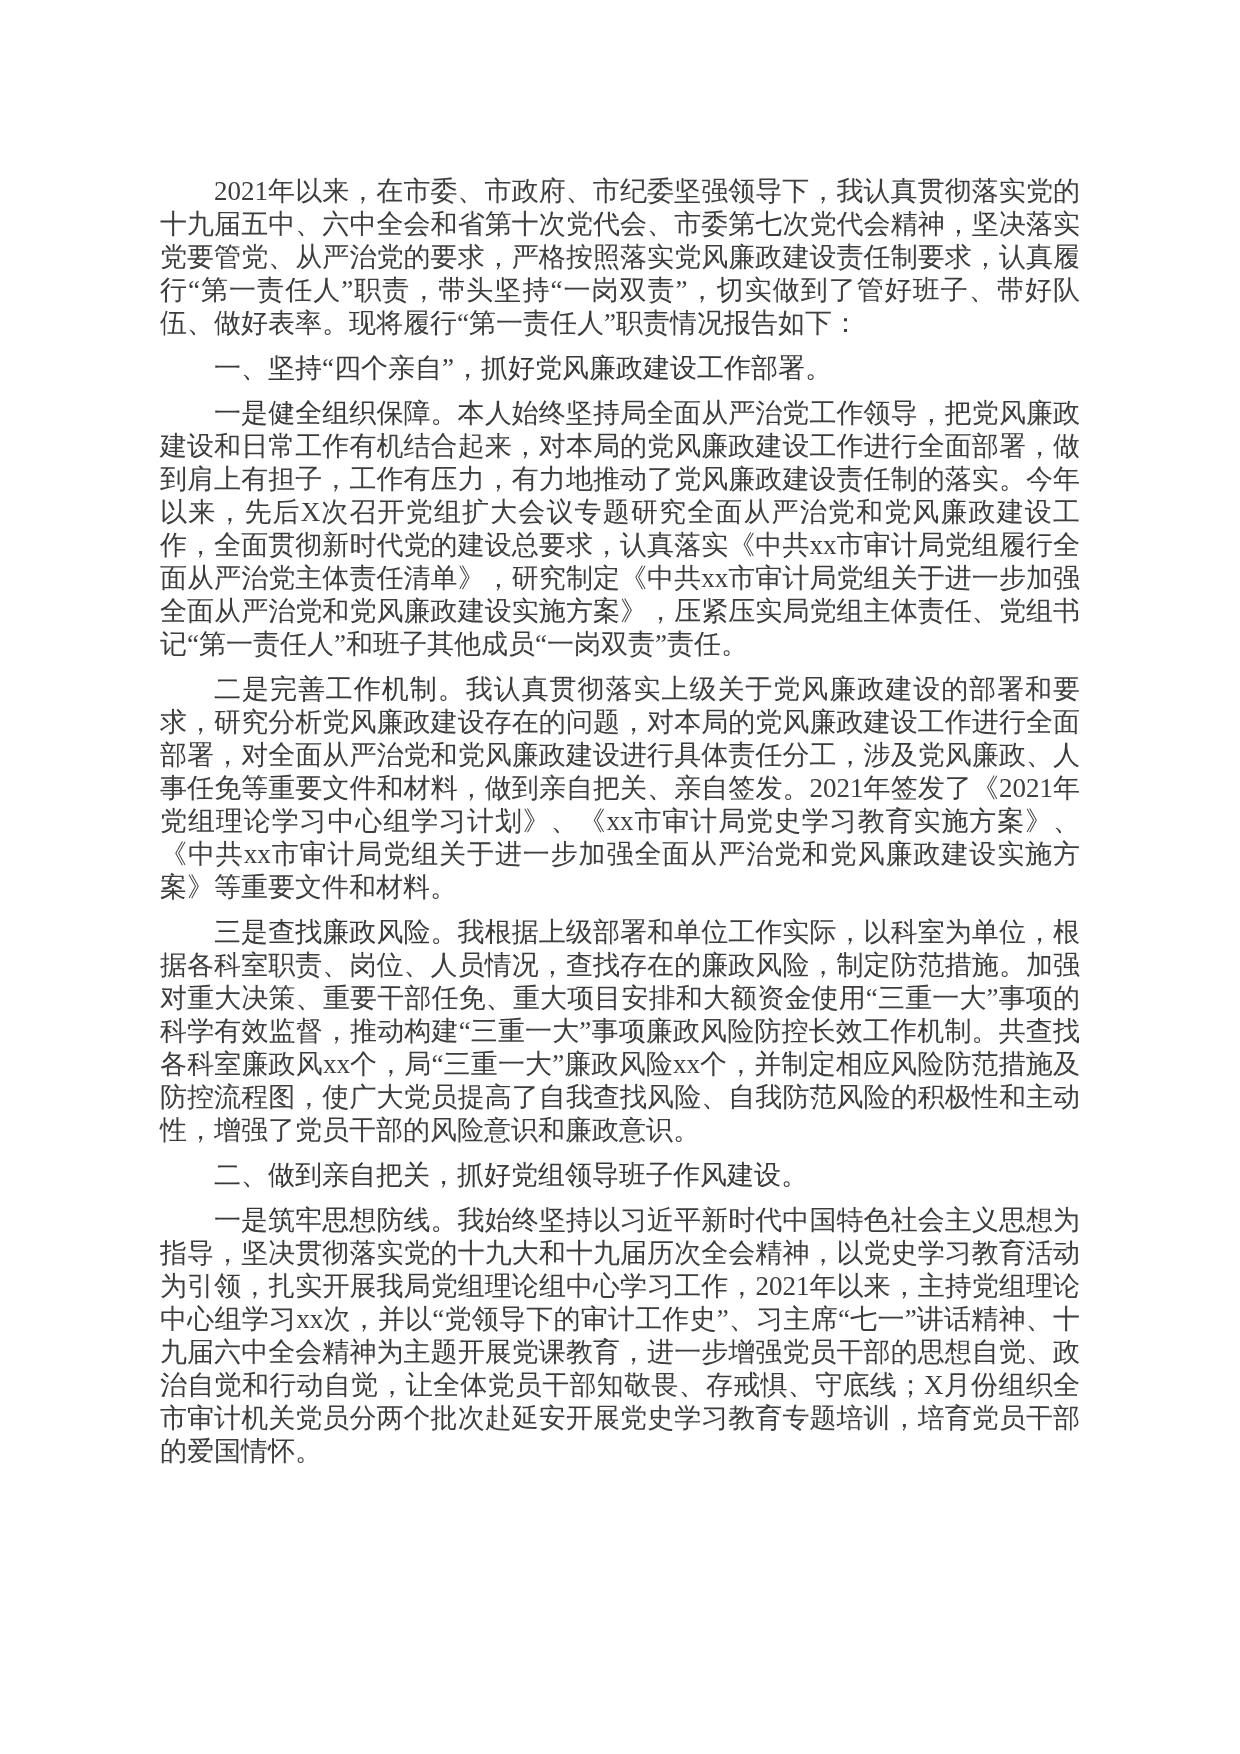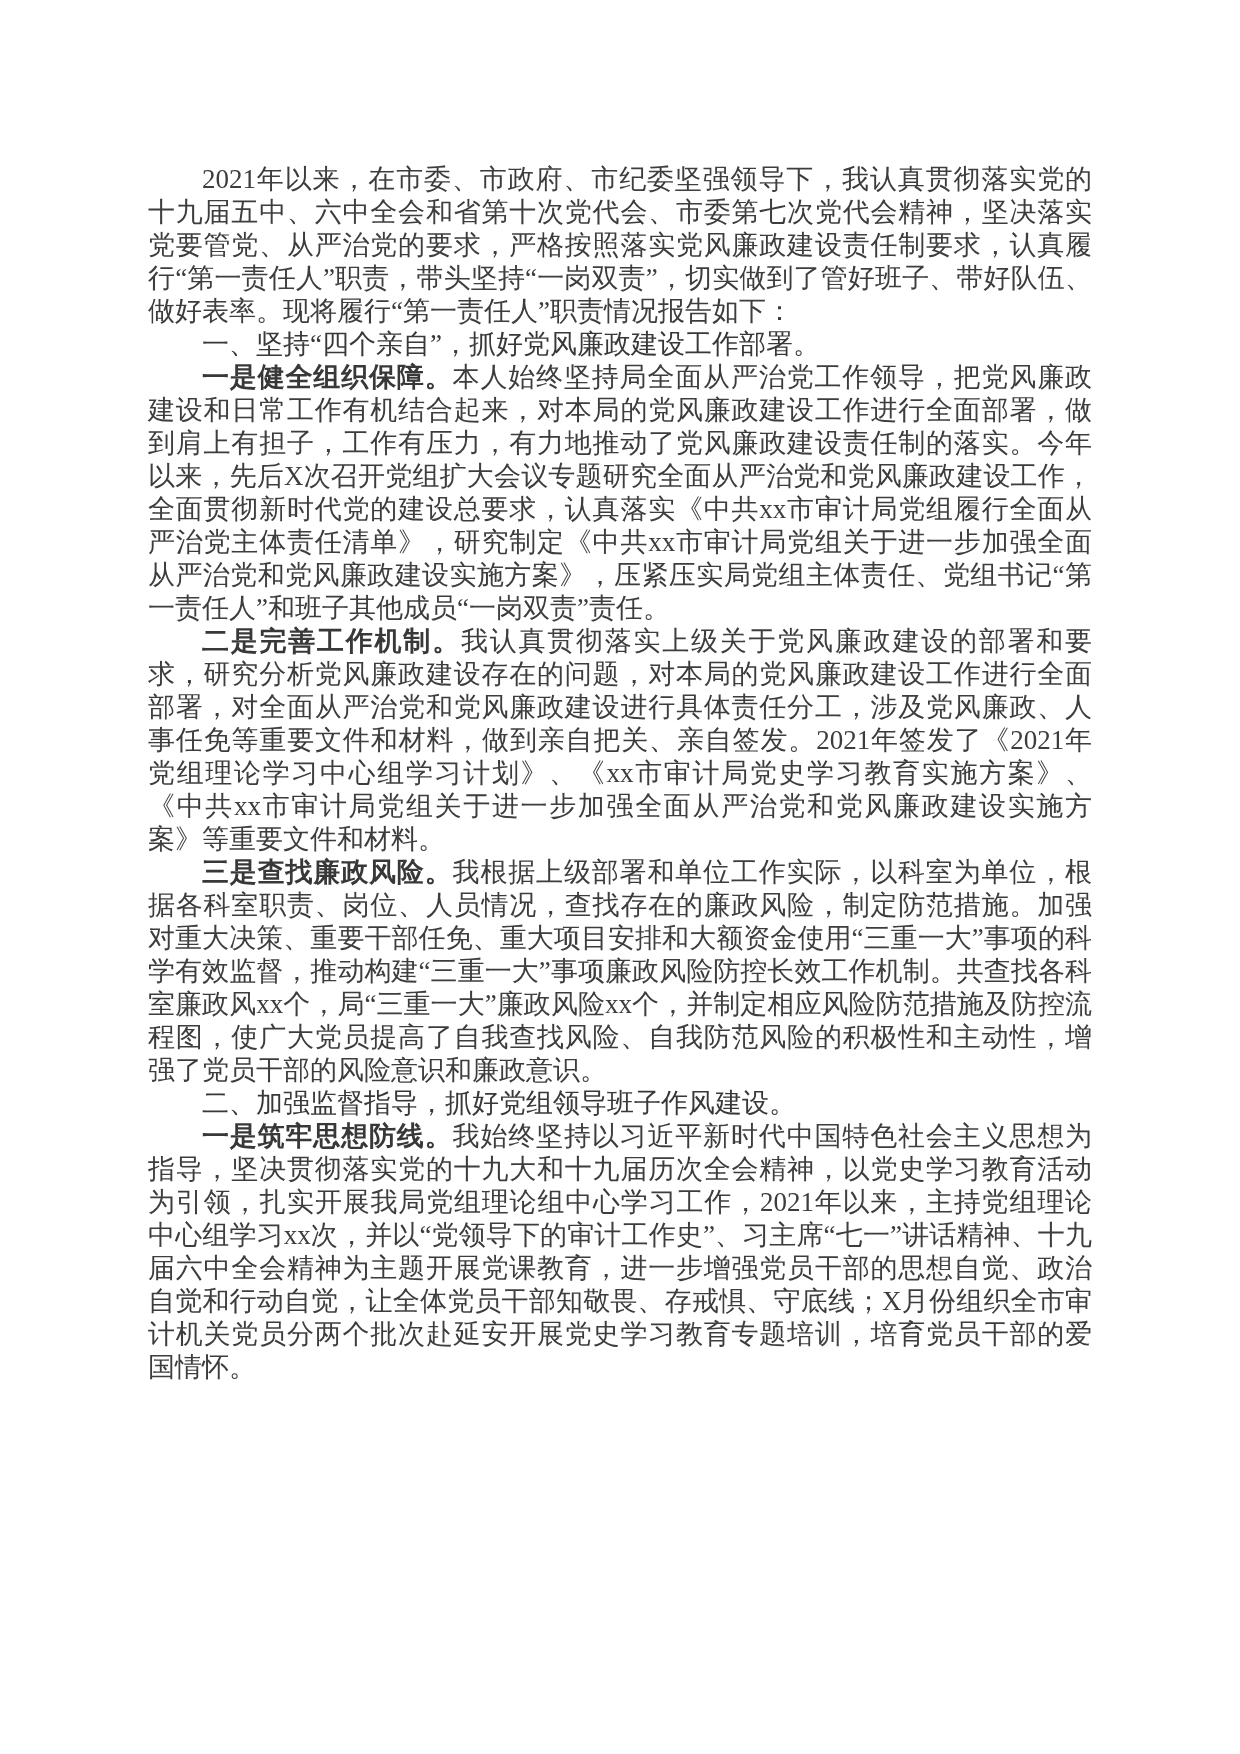--- a/index.html
+++ b/index.html
@@ -20,49 +20,49 @@
   .doc {
     font-family: "Liberation Serif", "DejaVu Serif", serif;
     font-size: 27px;
     line-height: 33px;
     color: #3d3d3d;
     text-align: justify;
     text-justify: inter-ideograph;
     word-break: break-all;
   }
   .doc p {
-    margin: 0;
+    margin: 12px;
     padding: 0;
     text-indent: 2em;
   }
   .doc p.heading {
     font-weight: 400;
     color: #383838;
   }
   .doc .lead {
-    font-weight: 700;
+    font-weight: 400;
     color: #383838;
   }
 </style>
 </head>
 <body>
 
 <div class="page">
   <div class="doc">
 
     <p>2021年以来，在市委、市政府、市纪委坚强领导下，我认真贯彻落实党的十九届五中、六中全会和省第十次党代会、市委第七次党代会精神，坚决落实党要管党、从严治党的要求，严格按照落实党风廉政建设责任制要求，认真履行“第一责任人”职责，带头坚持“一岗双责”，切实做到了管好班子、带好队伍、做好表率。现将履行“第一责任人”职责情况报告如下：</p>
 
     <p class="heading">一、坚持“四个亲自”，抓好党风廉政建设工作部署。</p>
 
 
     <p><span class="lead">一是健全组织保障。</span><span>本人始终坚持局全面从严治党工作领导，把党风廉政建设和日常工作有机结合起来，对本局的党风廉政建设工作进行全面部署，做到肩上有担子，工作有压力，有力地推动了党风廉政建设责任制的落实。今年以来，先后X次召开党组扩大会议专题研究全面从严治党和党风廉政建设工作，全面贯彻新时代党的建设总要求，认真落实《中共xx市审计局党组履行全面从严治党主体责任清单》，研究制定《中共xx市审计局党组关于进一步加强全面从严治党和党风廉政建设实施方案》，压紧压实局党组主体责任、党组书记“第一责任人”和班子其他成员“一岗双责”责任。</span></p>
 
     <p><span class="lead">二是完善工作机制。</span><span>我认真贯彻落实上级关于党风廉政建设的部署和要求，研究分析党风廉政建设存在的问题，对本局的党风廉政建设工作进行全面部署，对全面从严治党和党风廉政建设进行具体责任分工，涉及党风廉政、人事任免等重要文件和材料，做到亲自把关、亲自签发。2021年签发了《2021年党组理论学习中心组学习计划》、《xx市审计局党史学习教育实施方案》、《中共xx市审计局党组关于进一步加强全面从严治党和党风廉政建设实施方案》等重要文件和材料。</span></p>
 
     <p><span class="lead">三是查找廉政风险。</span><span>我根据上级部署和单位工作实际，以科室为单位，根据各科室职责、岗位、人员情况，查找存在的廉政风险，制定防范措施。加强对重大决策、重要干部任免、重大项目安排和大额资金使用“三重一大”事项的科学有效监督，推动构建“三重一大”事项廉政风险防控长效工作机制。共查找各科室廉政风xx个，局“三重一大”廉政风险xx个，并制定相应风险防范措施及防控流程图，使广大党员提高了自我查找风险、自我防范风险的积极性和主动性，增强了党员干部的风险意识和廉政意识。</span></p>
 
-    <p class="heading">二、加强监督指导，抓好党组领导班子作风建设。</p>
+    <p class="heading">二、做到亲自把关，抓好党组领导班子作风建设。</p>
 
 
     <p><span class="lead">一是筑牢思想防线。</span><span>我始终坚持以习近平新时代中国特色社会主义思想为指导，坚决贯彻落实党的十九大和十九届历次全会精神，以党史学习教育活动为引领，扎实开展我局党组理论组中心学习工作，2021年以来，主持党组理论中心组学习xx次，并以“党领导下的审计工作史”、习主席“七一”讲话精神、十九届六中全会精神为主题开展党课教育，进一步增强党员干部的思想自觉、政治自觉和行动自觉，让全体党员干部知敬畏、存戒惧、守底线；X月份组织全市审计机关党员分两个批次赴延安开展党史学习教育专题培训，培育党员干部的爱国情怀。</span></p>
 
   </div>
 </div>
 
 </body></html>

